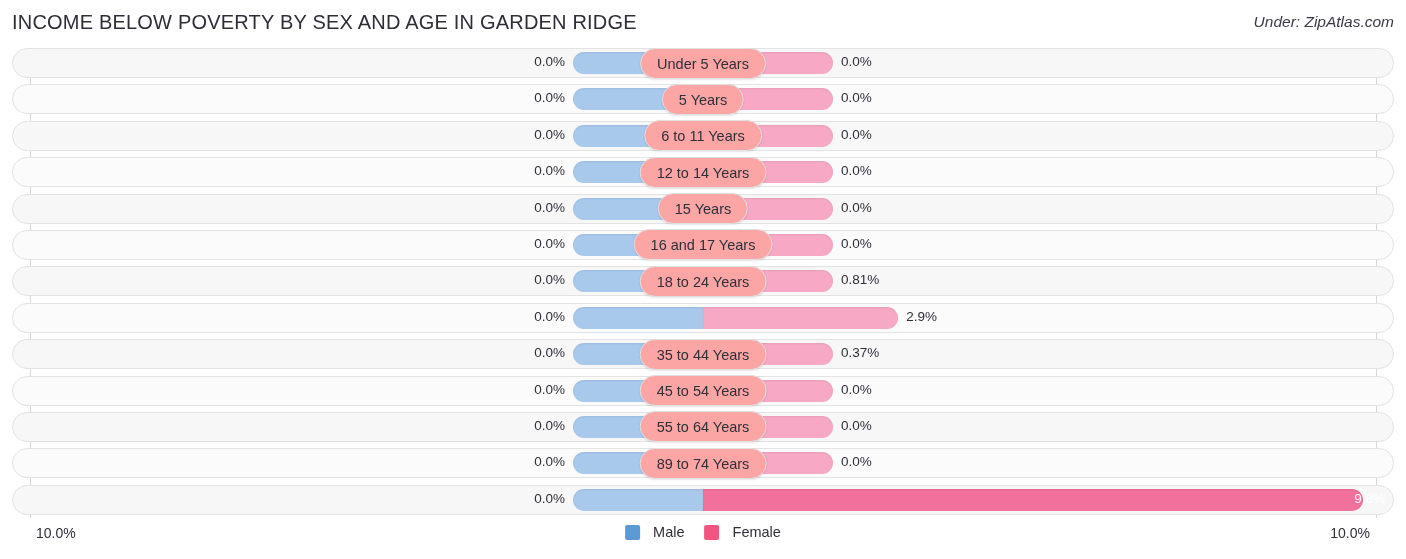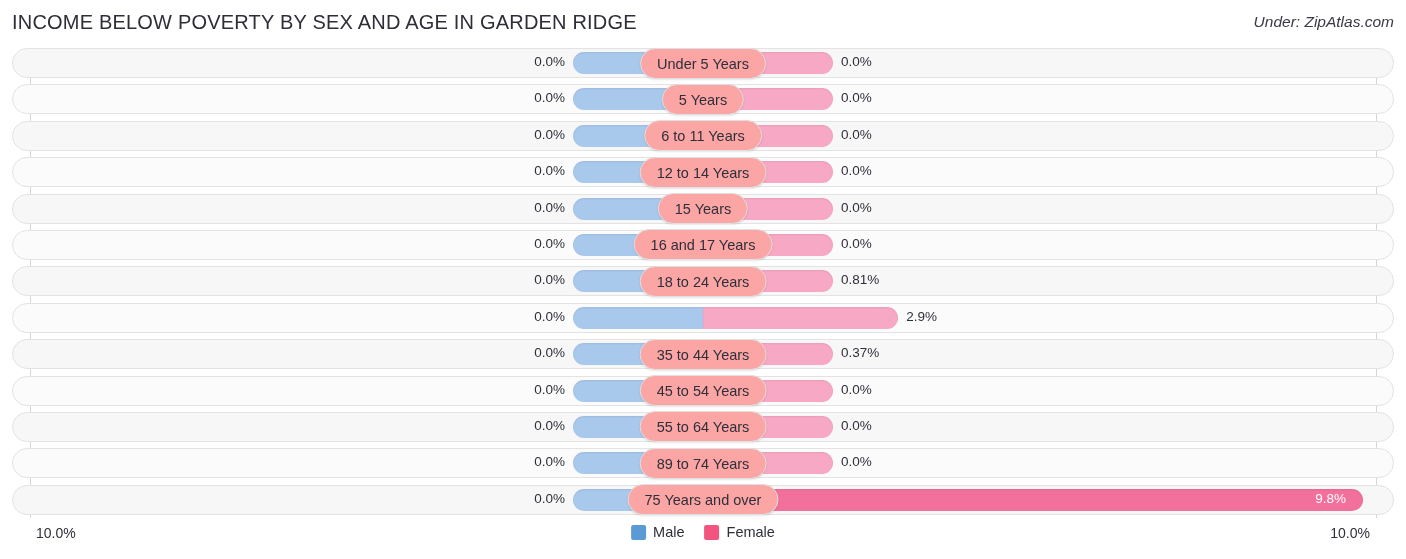--- a/index.html
+++ b/index.html
@@ -113,21 +113,21 @@
     font-size: 14px; color: #2f2f3a; white-space: nowrap;
   }
   .axis-label.left  { left: 36px; }
   .axis-label.right { right: 36px; }
   .legend {
     position: absolute; left: 50%; top: 5px;
     transform: translateX(-50%);
     display: flex; align-items: center; gap: 20px;
     white-space: nowrap;
   }
-  .legend-item { display: flex; align-items: center; gap: 7px; }
+  .legend-item { display: flex; align-items: center; gap: 13px; }
   .swatch { width: 15px; height: 15px; border-radius: 2px; display: block; }
   .swatch.male   { background: #5b9bd5; }
   .swatch.female { background: #f2537f; }
   .legend-text { font-size: 14.5px; color: #2f2f3a; }
 </style>
 </head>
 <body>
 
 <div id="app">
 
@@ -233,22 +233,21 @@
           <div class="bar female" style="width: 130px;"></div>
           <div class="val male" style="right: 821px; margin-right: 8px;">0.0%</div>
           <div class="val female" style="left: 821px; margin-left: 8px;">0.0%</div>
           <div class="pill">89 to 74 Years</div>
         </div>
         <div class="row">
           <div class="track"></div>
           <div class="bar male" style="width: 130px;"></div>
           <div class="bar female strong" style="width: 659.54px;"></div>
           <div class="val male" style="right: 821px; margin-right: 8px;">0.0%</div>
-          <div class="val female inside" style="left: 1334px; transform: translateX(-100%); margin-left: 0px;">9.8%</div>
-          <div class="pill">75 Years and over</div>
+          <div class="val female inside" style="left: 1373px; transform: translateX(-100%); margin-left: 0px;">9.8%</div>
         </div>
       </div>
   </div>
 
   <div class="footer">
     <div class="axis-label left">10.0%</div>
     <div class="axis-label right">10.0%</div>
     <div class="legend">
       <div class="legend-item">
         <span class="swatch male"></span>

